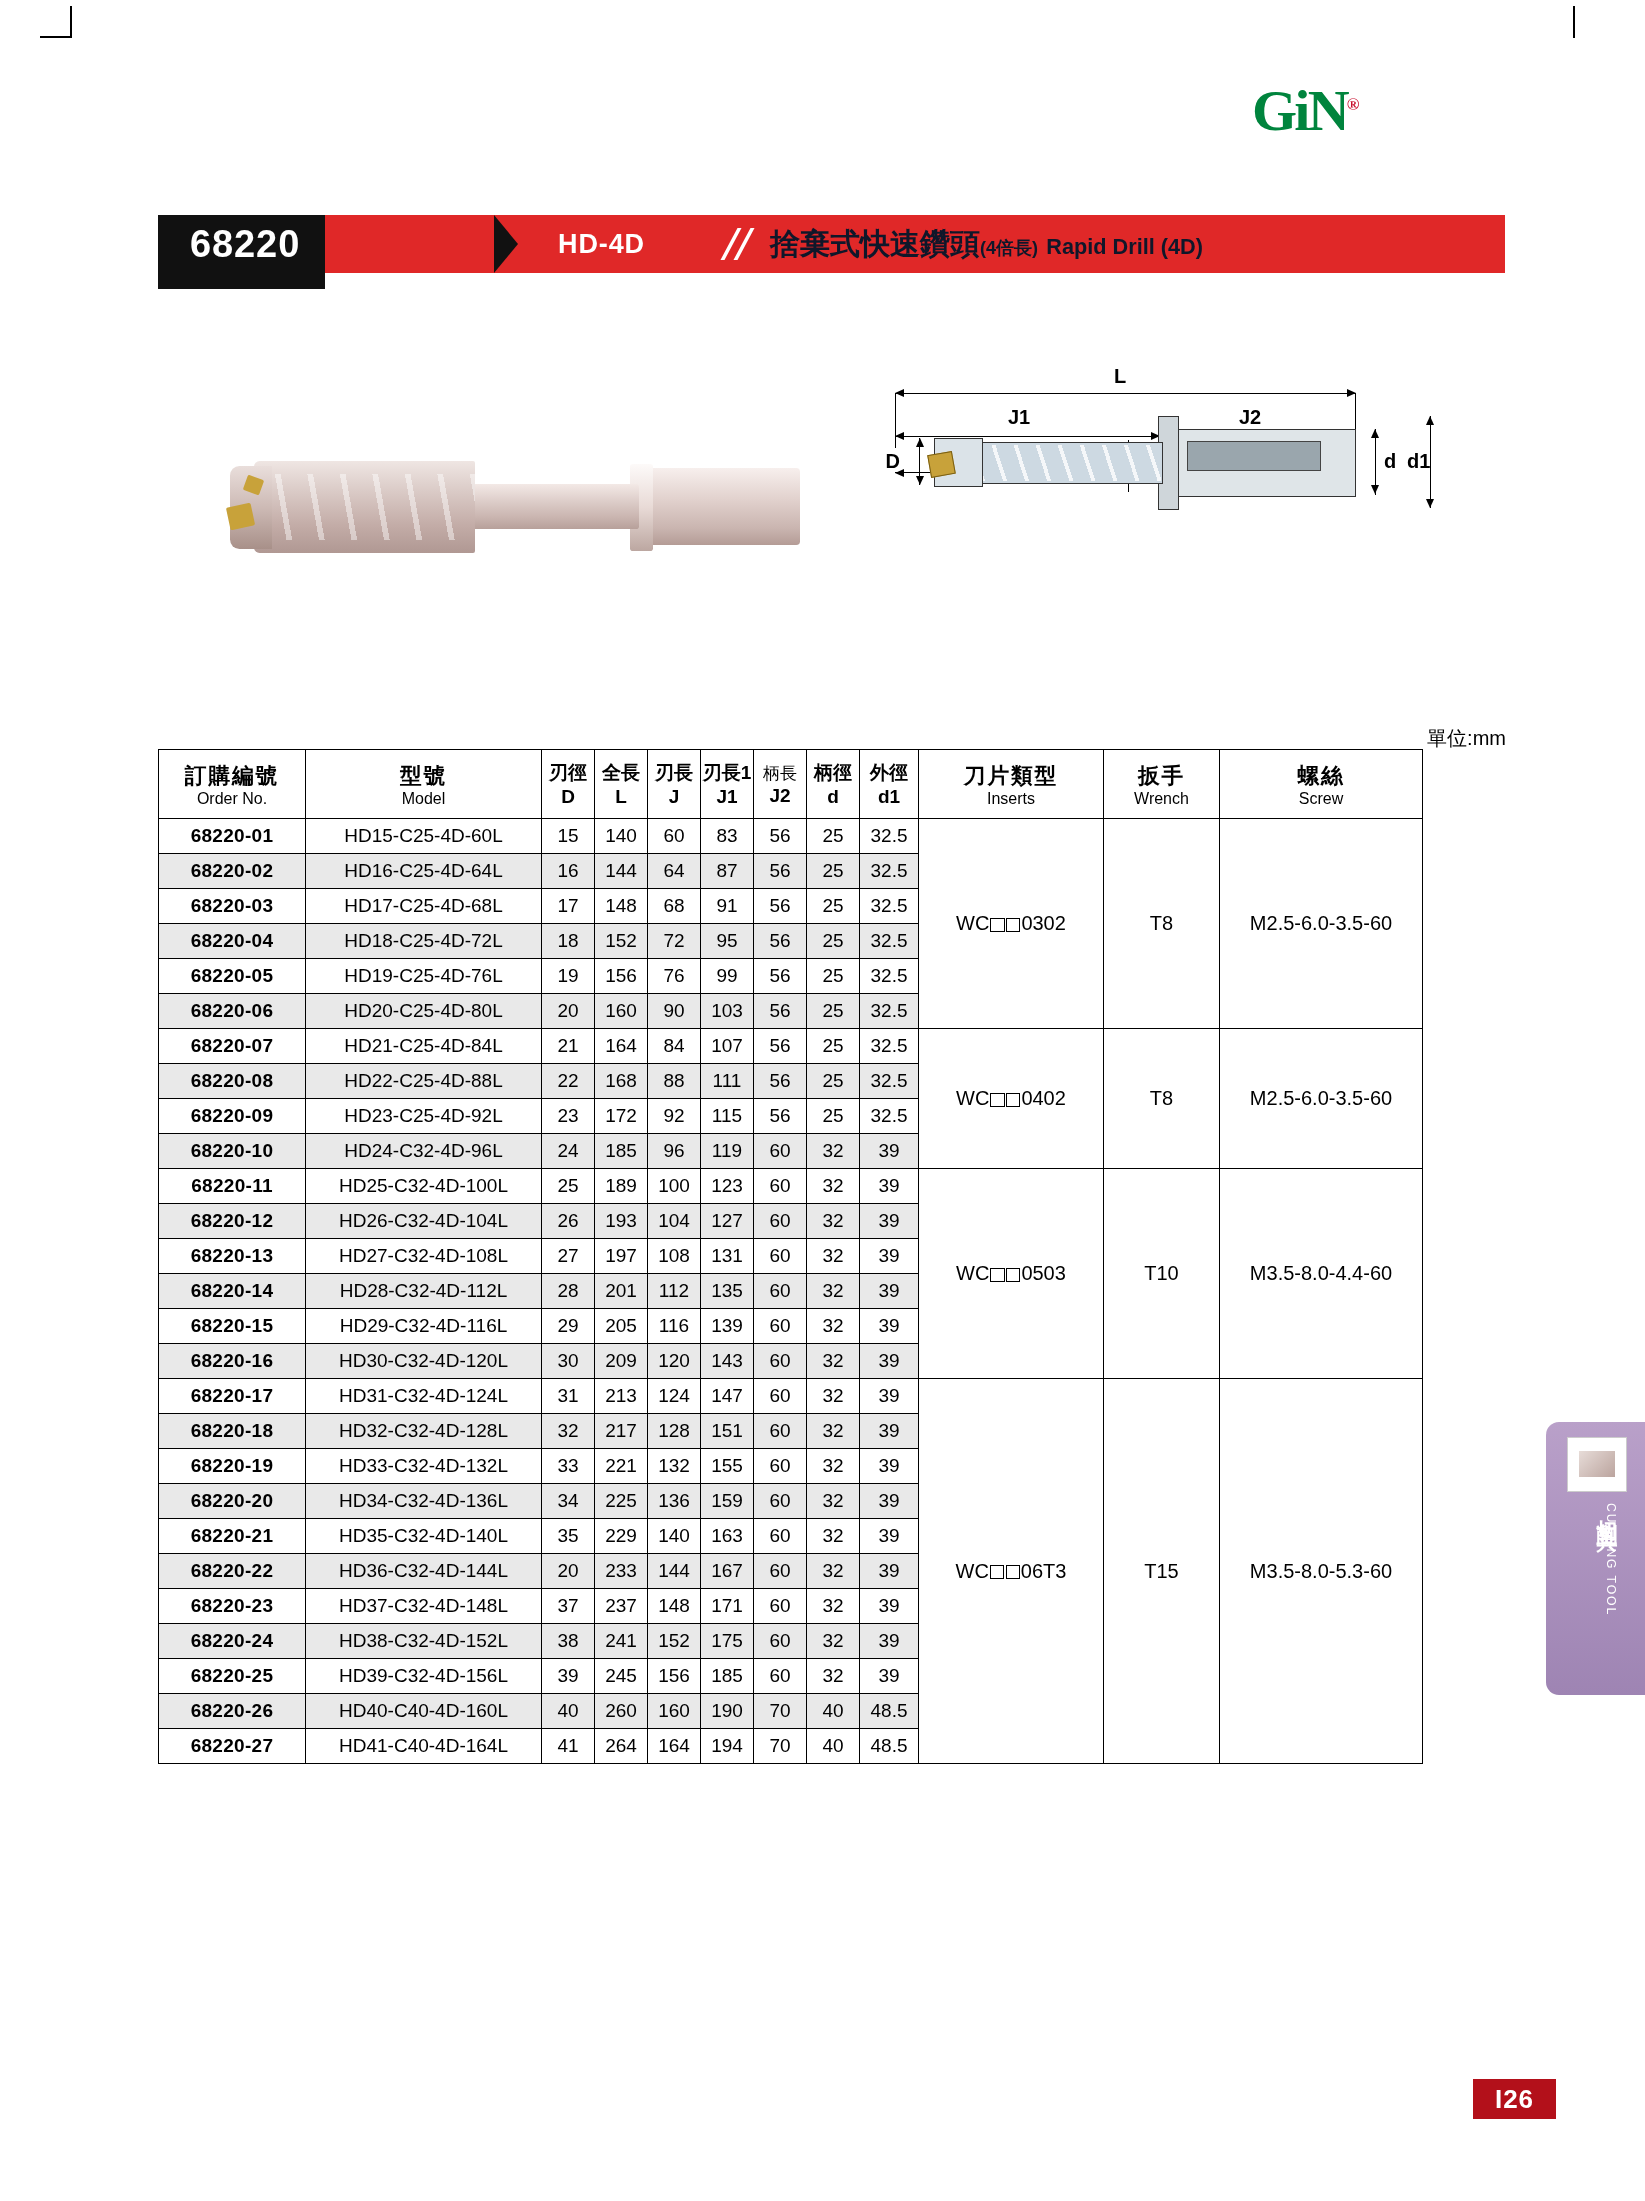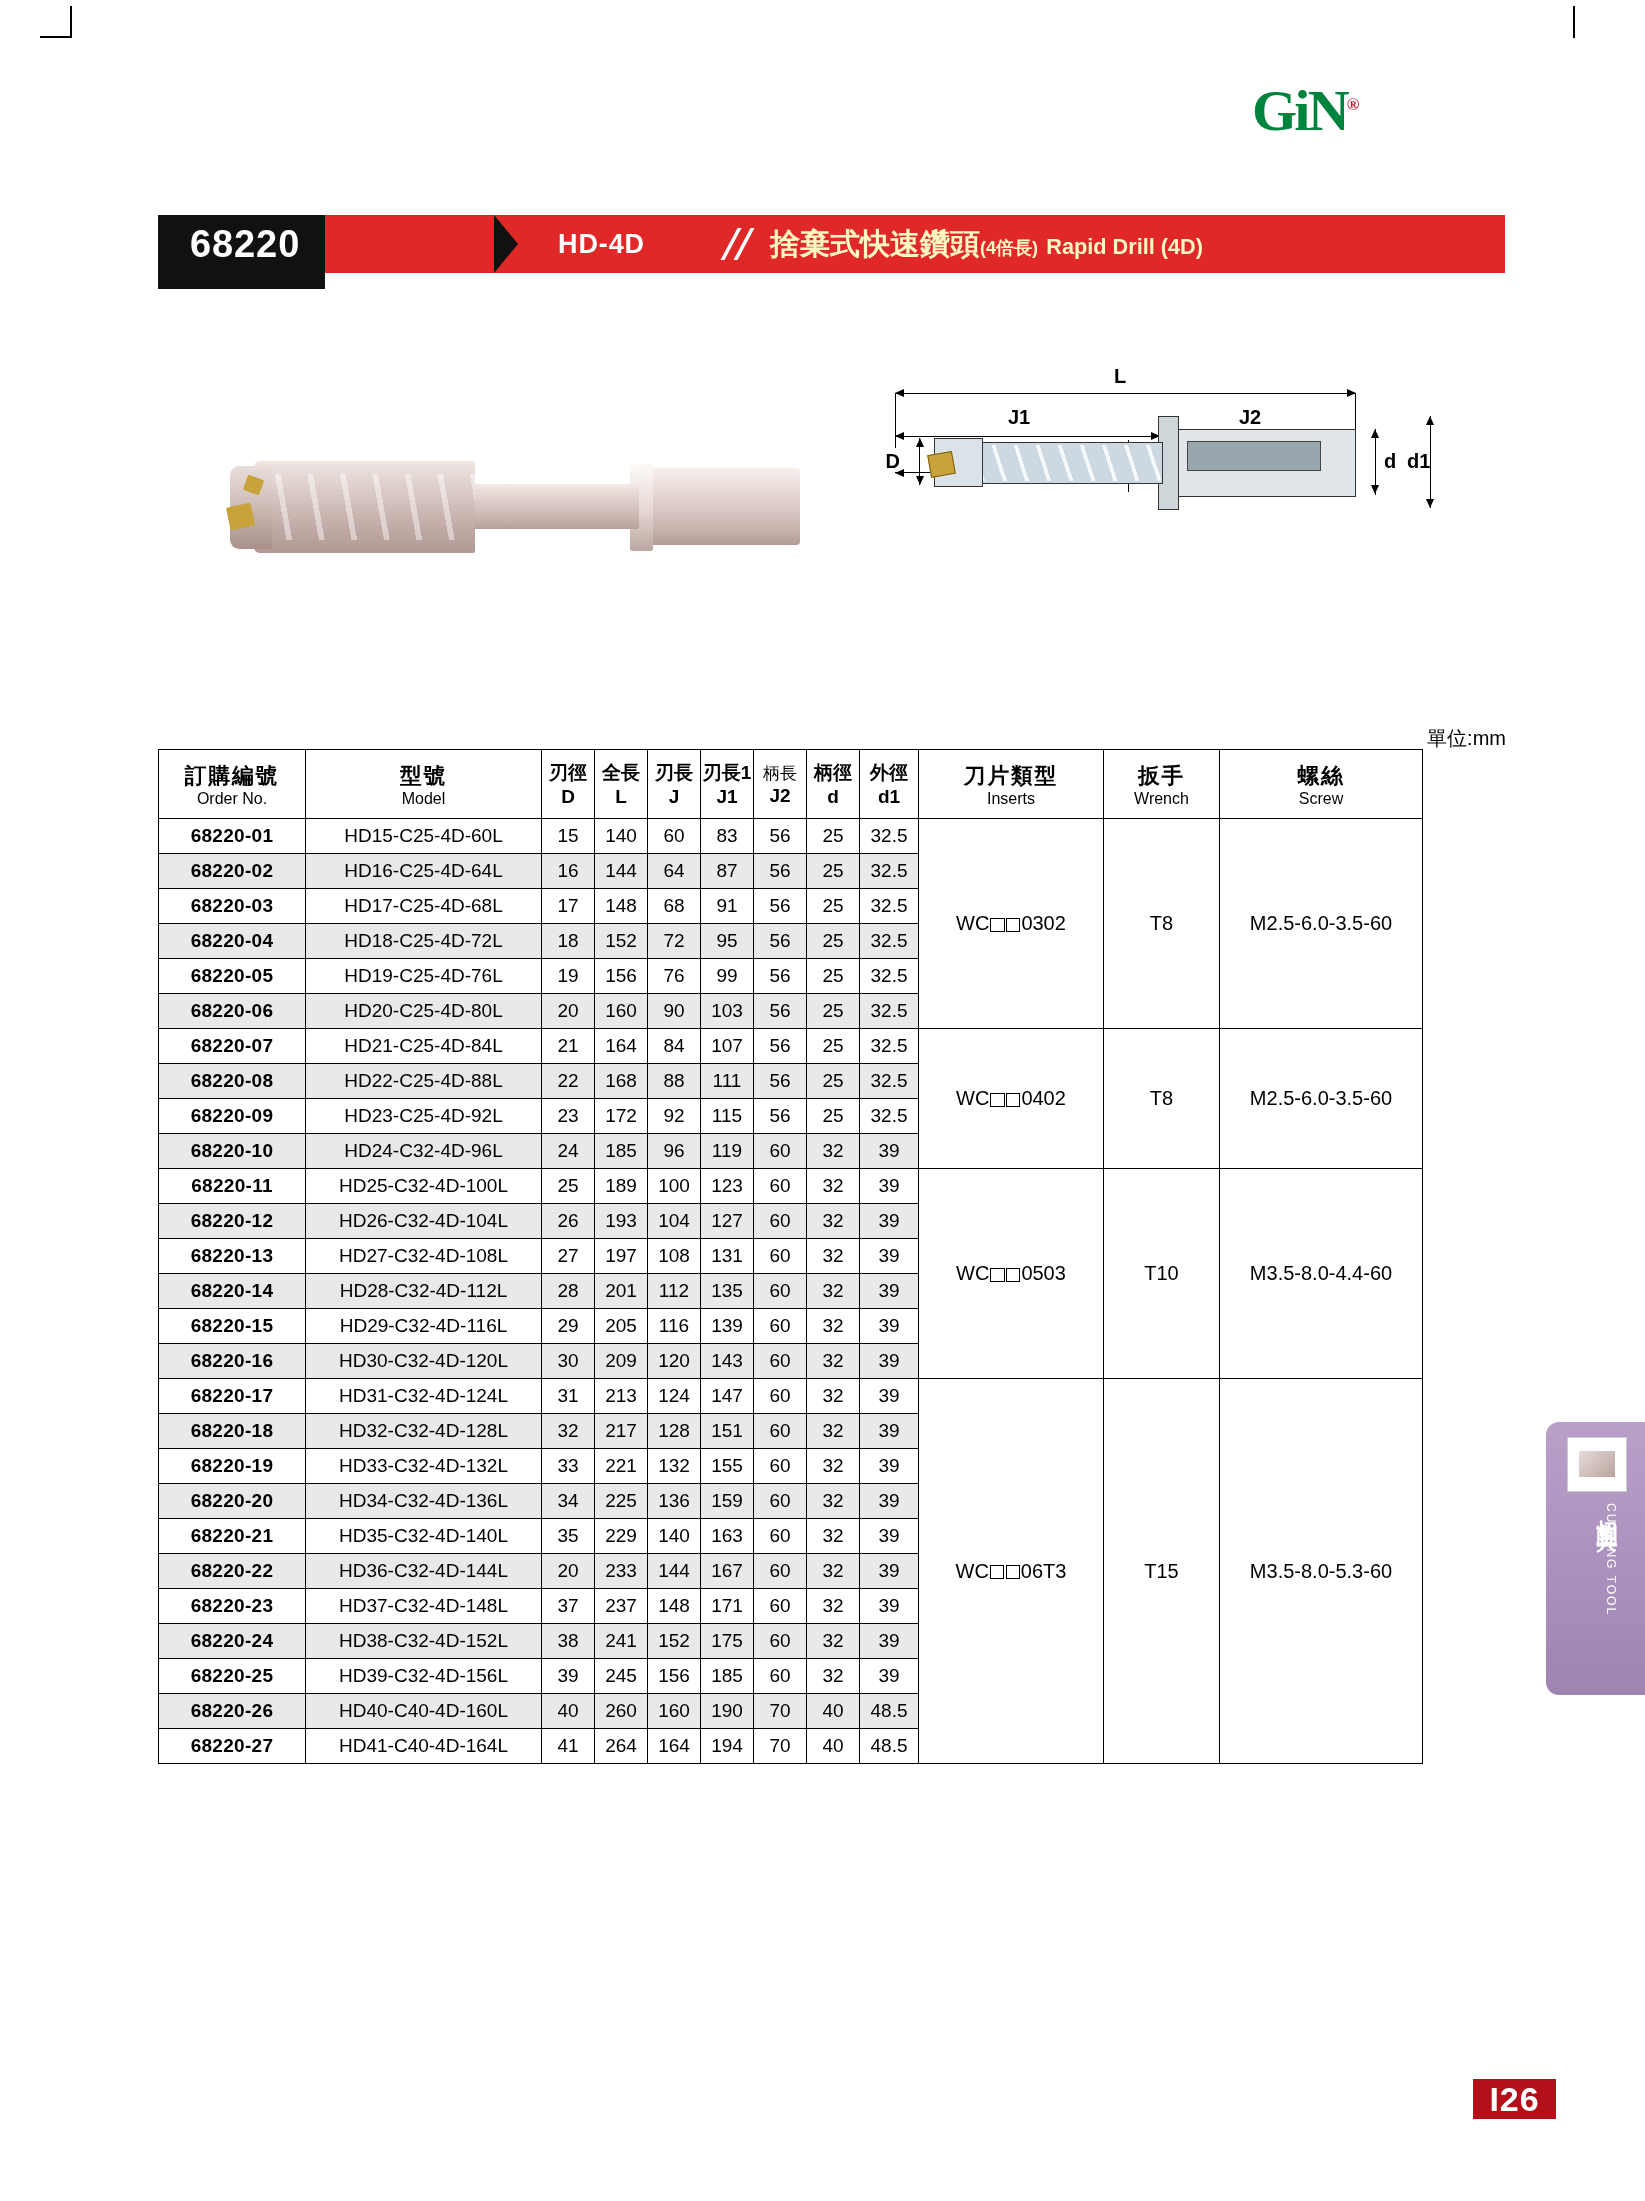--- a/index.html
+++ b/index.html
@@ -51,21 +51,21 @@
     position:absolute;left:565px;top:13px;width:32px;height:32px;
   }
   .titlebar .chev:before,.titlebar .chev:after{
     content:"";position:absolute;top:0;width:3.8px;height:32px;background:#fff;
     transform:skewX(-28deg);
   }
   .titlebar .chev:before{left:5.6px;}
   .titlebar .chev:after{left:19px;}
   .titlebar .name{
     position:absolute;left:612px;top:0;height:58px;line-height:58px;
-    color:#fef9c3;font-size:30px;font-weight:bold;
+    color:#0f172a;font-size:30px;font-weight:bold;
   }
   .titlebar .name .small{font-size:18px;}
   .titlebar .name .eng{font-size:21.7px;font-weight:bold;}
 
   
   .photo{position:absolute;left:202px;top:428px;width:603px;height:151px;}
   .ph-body{
     position:absolute;left:268px;top:56px;width:169px;height:45px;
     background:linear-gradient(180deg,#f3e9e6 0%,#dcccc8 40%,#c9b4af 75%,#b7a09a 100%);
     border-radius:2.8px;
@@ -174,21 +174,21 @@
   }
   .sidetab .vtext2{
     position:absolute;left:58px;top:81px;
     writing-mode:vertical-rl;
     color:#fff;font-size:12.2px;letter-spacing:1.9px;
   }
 
   
   .pagenum{
     position:absolute;right:89px;bottom:83px;width:83px;height:40px;
-    background:#b3101a;color:#fff;font-size:34px;font-weight:bold;
+    background:#b3101a;color:#fff;font-size:26px;font-weight:bold;
     line-height:40px;text-align:center;letter-spacing:0.9px;
   }
 </style>
 </head>
 <body>
 
 <div class="crop v" style="left:70px;top:5.6px;"></div>
 <div class="crop h" style="left:40px;top:36px;"></div>
 <div class="crop v" style="left:1573px;top:5.6px;"></div>
 

